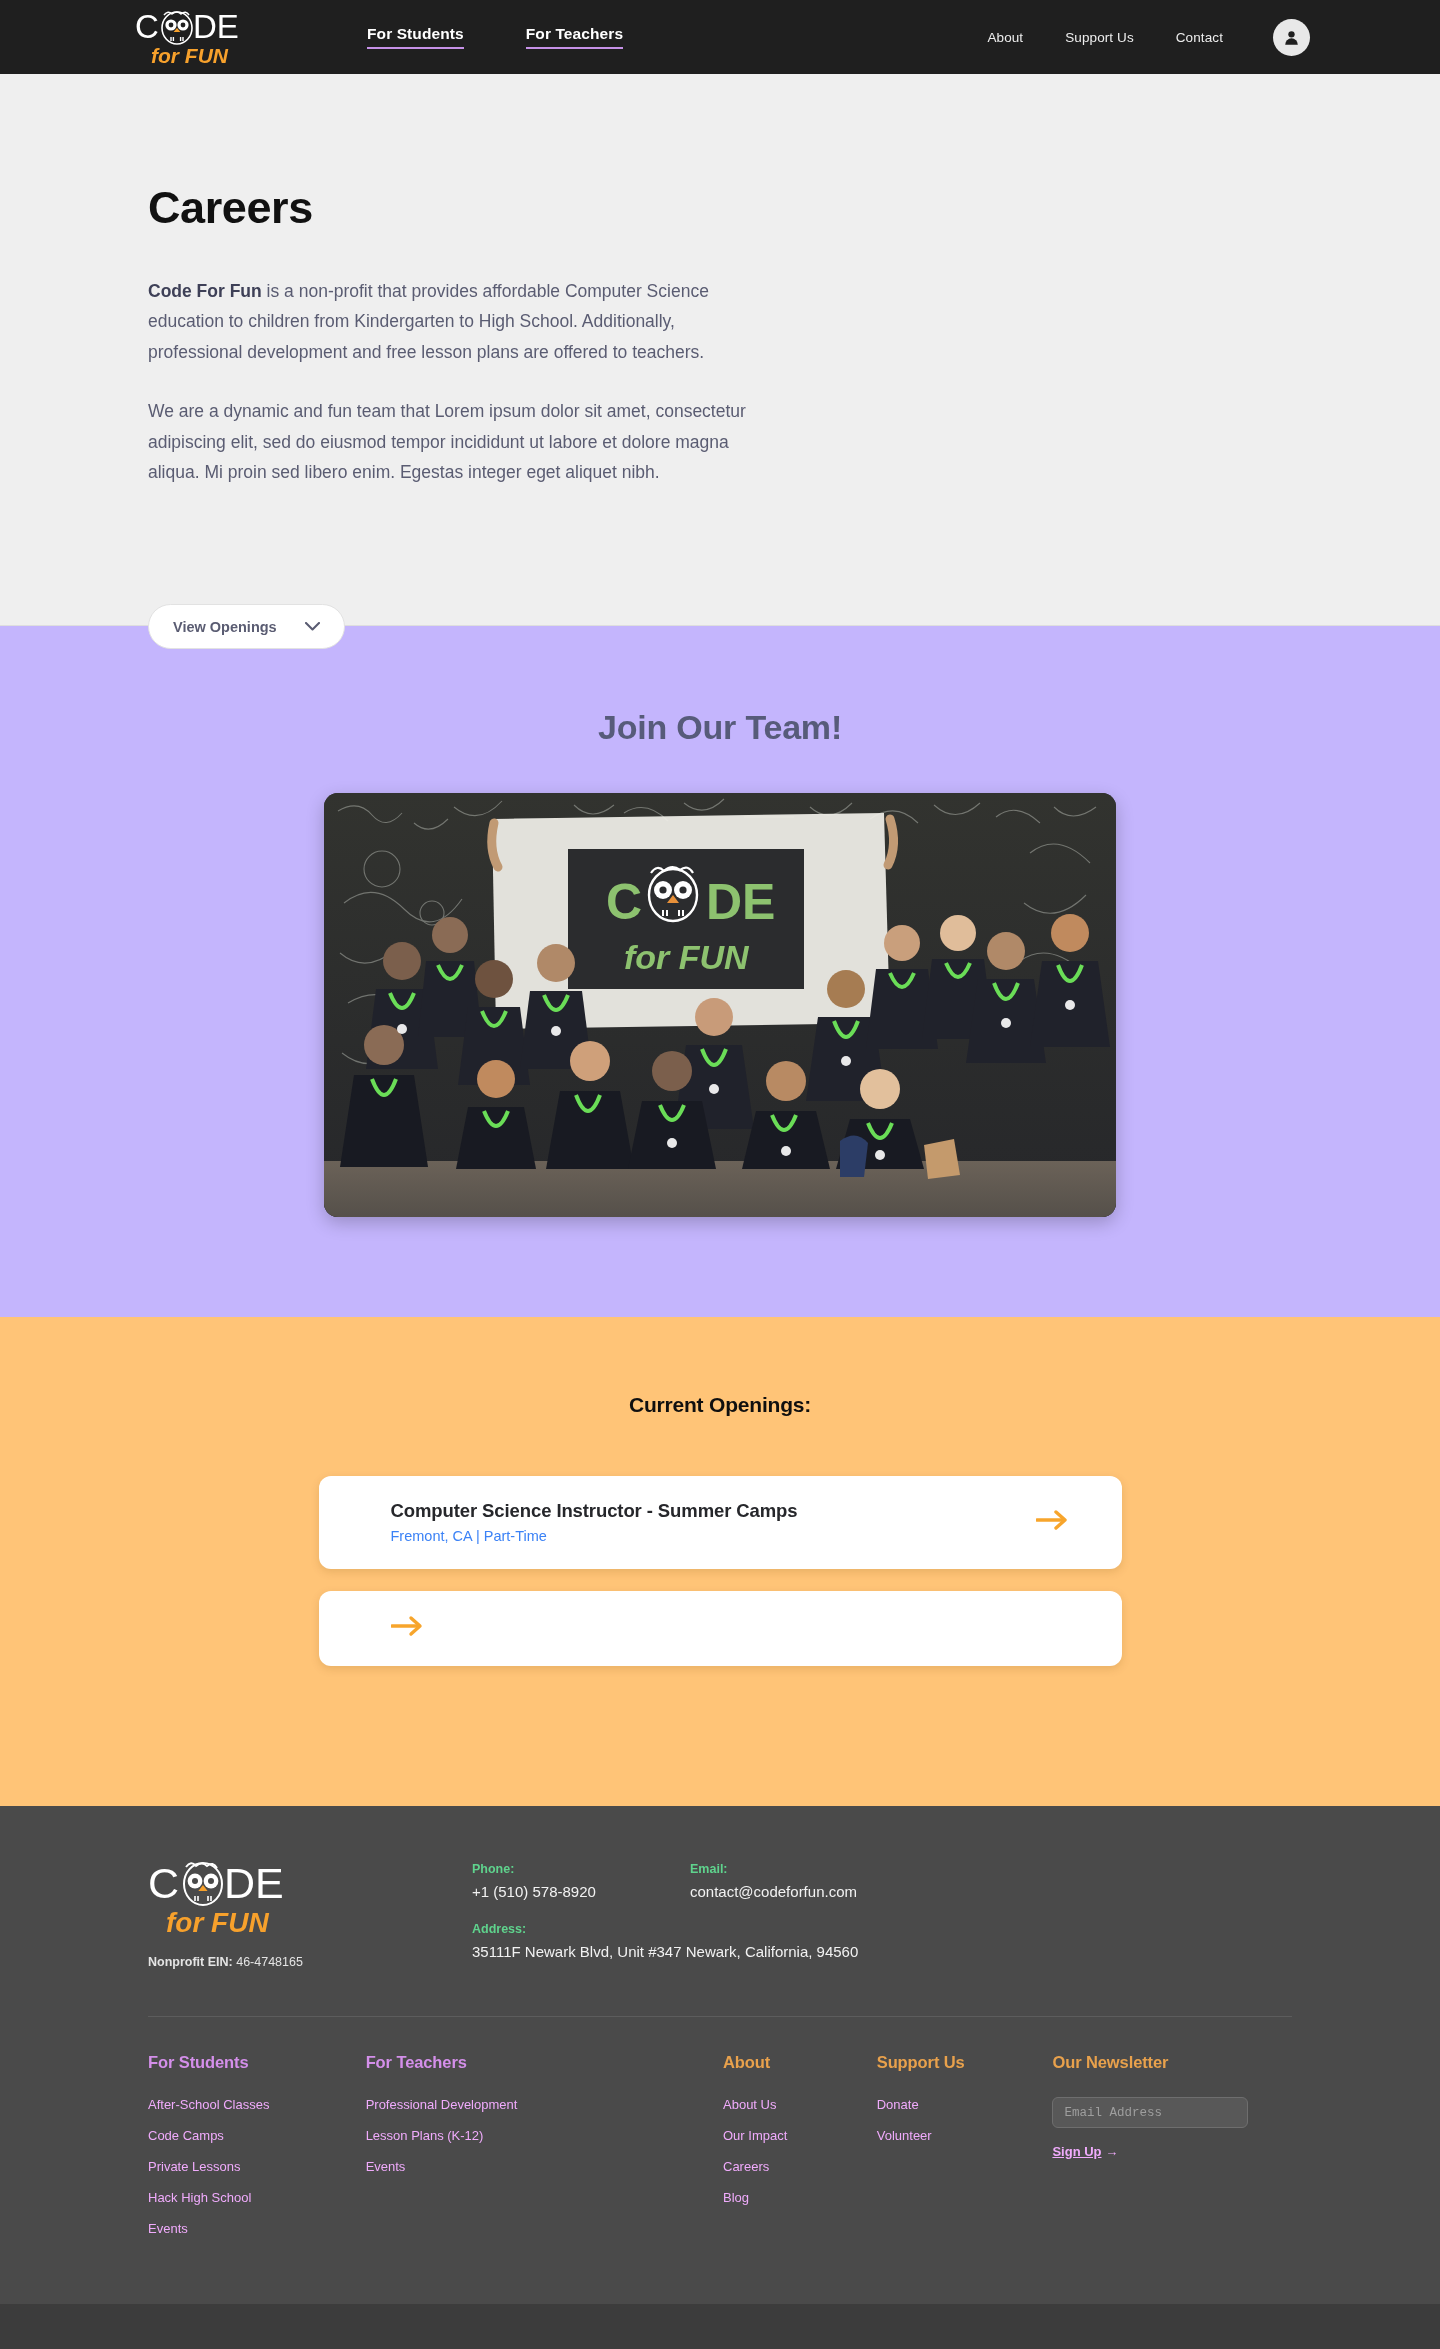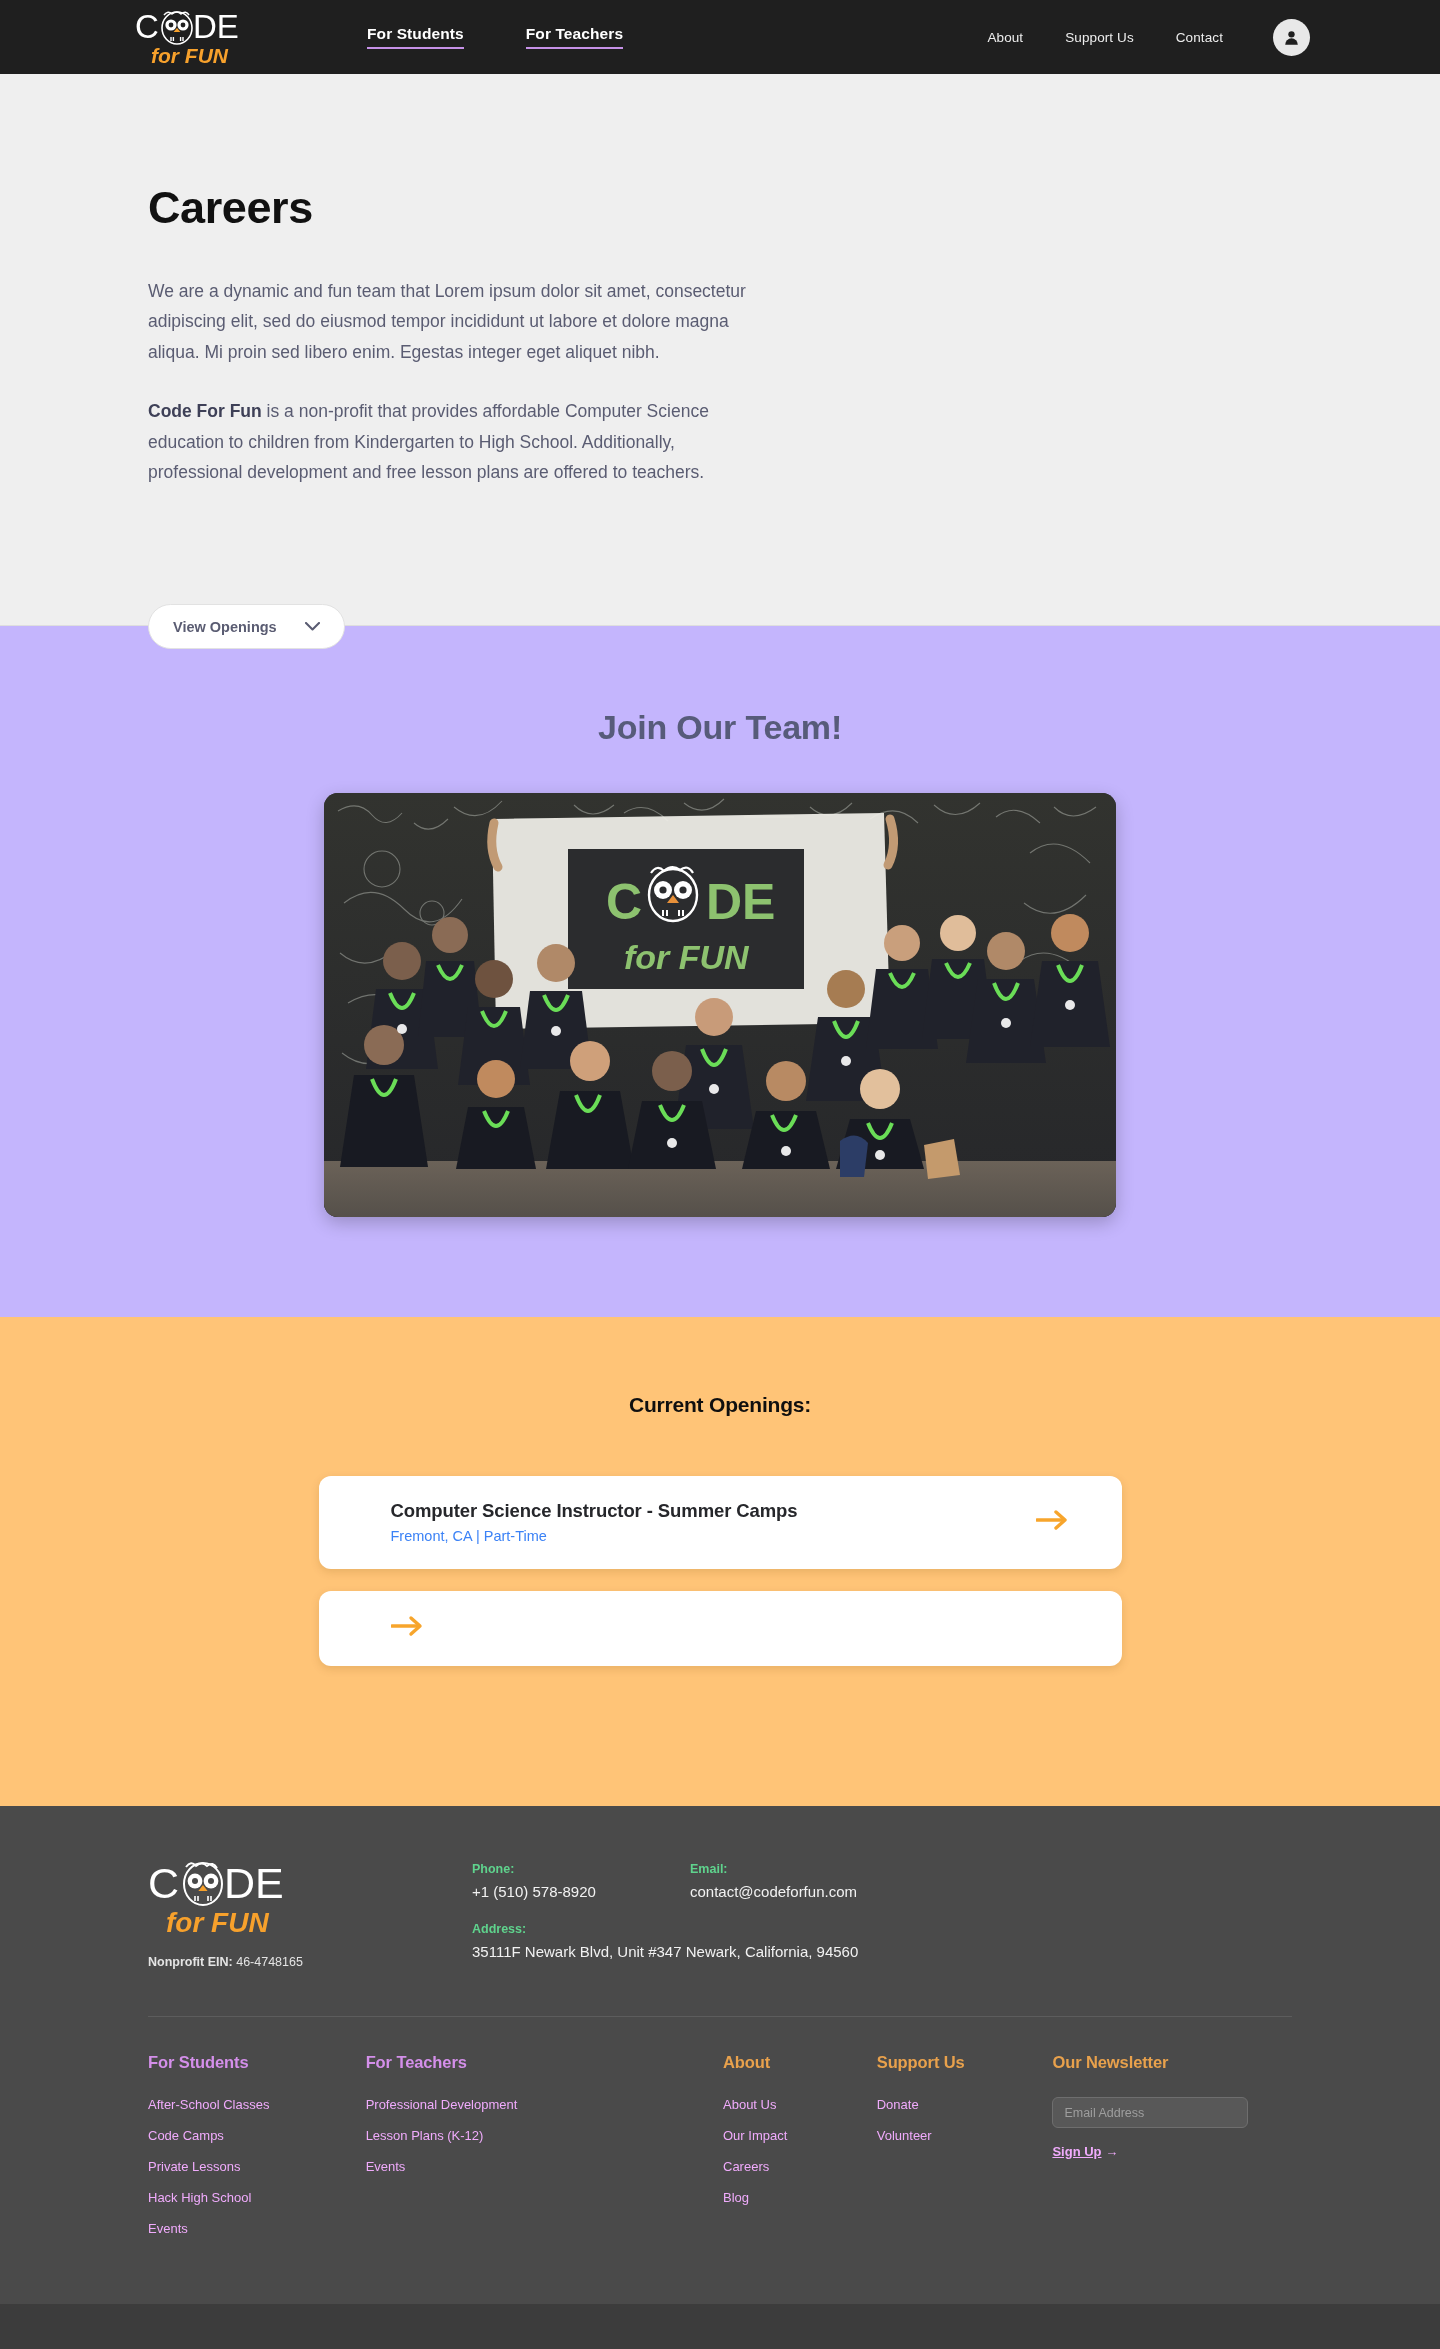--- a/index.html
+++ b/index.html
@@ -238,21 +238,21 @@
   }
   .email-input {
     width: 196px;
     height: 31px;
     background: #585858;
     border: 1px solid #6E6E6E;
     border-radius: 6px;
     padding: 0 11px;
     color: #ffffff;
     font-size: 12.5px;
-    font-family: Liberation Sans, sans-serif;
+    font-family: Liberation Mono, monospace;
     outline: none;
     display: block;
   }
   .email-input::placeholder { color: #9E9E9E; }
   .signup {
     display: inline-block;
     margin-top: 16px;
     color: #ffffff;
     font-size: 12px;
     font-weight: bold;
@@ -305,22 +305,22 @@
         <circle cx="12" cy="8" r="4" fill="#1F1F1F"></circle>
         <path d="M4 21 a8 8 0 0 1 16 0 z" fill="#1F1F1F"></path>
       </svg>
     </button>
   </nav>
 </header>
 
 <section class="hero">
   <div class="wrap">
     <h1 class="page-title">Careers</h1>
+    <p><b>Code For Fun</b><span> is a non-profit that provides affordable Computer Science education to children from Kindergarten to High School. Additionally,  professional development and free lesson plans are offered to teachers.</span></p>
     <p>We are a dynamic and fun team that Lorem ipsum dolor sit amet, consectetur adipiscing elit, sed do eiusmod tempor incididunt ut labore et dolore magna aliqua. Mi proin sed libero enim. Egestas integer eget aliquet nibh.</p>
-    <p><b>Code For Fun</b><span> is a non-profit that provides affordable Computer Science education to children from Kindergarten to High School. Additionally,  professional development and free lesson plans are offered to teachers.</span></p>
   </div>
   <div class="divider-row"></div>
   <button class="view-openings">
     <span>View Openings</span>
     <svg width="15" height="9" viewBox="0 0 15 9">
       <path d="M1 1 L7.5 7.5 L14 1" fill="none" stroke="#5A5C72" stroke-width="2.1" stroke-linecap="round" stroke-linejoin="round"></path>
     </svg>
   </button>
 </section>
 

